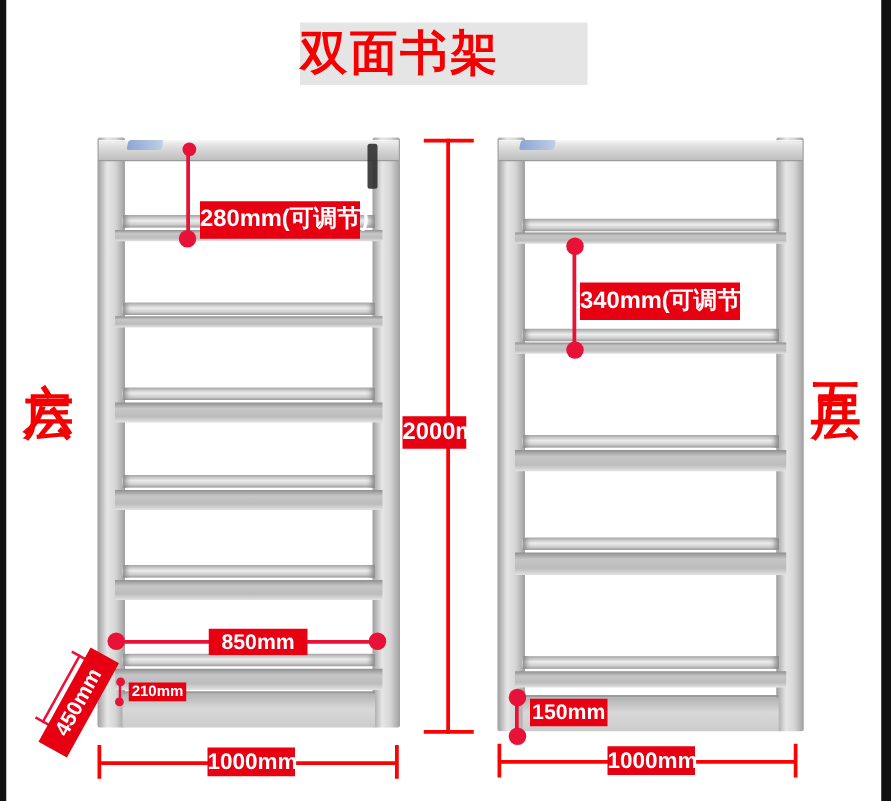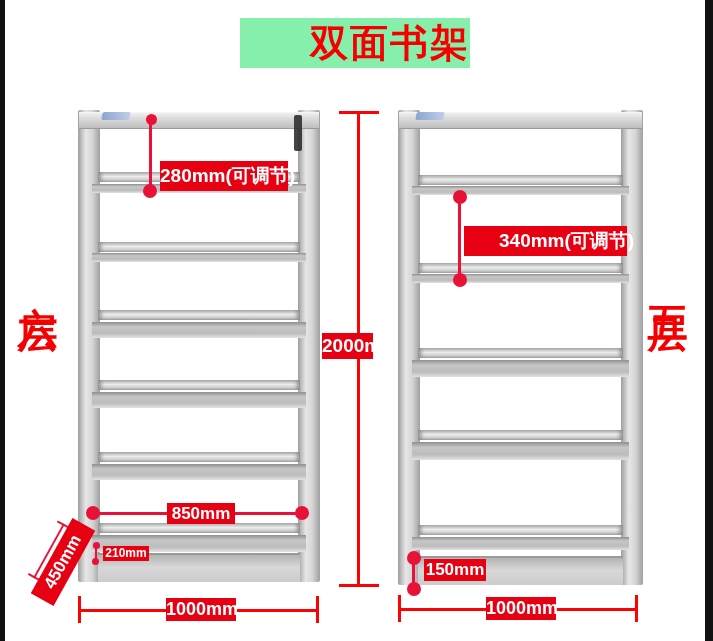--- a/index.html
+++ b/index.html
@@ -7,22 +7,22 @@
     position:relative;width:713px;height:641px;background:#ffffff;
     overflow:hidden;font-family:"Liberation Sans","DejaVu Sans",sans-serif;
   }
   .edge-bar{position:absolute;top:0;height:641px;background:#111;}
   .edge-bar.left{left:0;width:5px;}
   .edge-bar.right{left:705px;width:8px;}
 
   
   .banner{
     position:absolute;left:240px;top:18px;width:230px;height:50px;
-    background:#86efac;color:#f40000;font-size:38px;font-weight:bold;
-    text-align:right;line-height:51px;letter-spacing:2px;
+    background:#e5e5e5;color:#f40000;font-size:38px;font-weight:bold;
+    text-align:left;line-height:51px;letter-spacing:2px;
   }
 
   
   .shelf{position:absolute;}
   .shelf .post{
     position:absolute;top:2px;bottom:0;width:22px;
     background:linear-gradient(90deg,#9e9e9e 0%,#e6e6e6 35%,#d6d6d6 65%,#9f9f9f 100%);
     border-radius:2px;
   }
   .shelf .post.left{left:0;}
@@ -135,31 +135,31 @@
   <div class="side-label" style="left:646px;top:274px;">五层</div>
 
   <div class="dot" style="left:146px;top:114px;width:11px;height:11px;"></div>
   <div class="vline" style="left:149px;top:119px;height:73px;"></div>
   <div class="dot" style="left:143px;top:184px;width:14px;height:14px;"></div>
   <div class="dim-label" style="left:160px;top:161px;width:128px;height:30px;font-size:19px;line-height:30px;">280mm(可调节)</div>
 
   <div class="dot" style="left:453px;top:190px;width:14px;height:14px;"></div>
   <div class="vline" style="left:458px;top:197px;height:83px;"></div>
   <div class="dot" style="left:453px;top:273px;width:14px;height:14px;"></div>
-  <div class="dim-label" style="left:464px;top:226px;width:128px;height:30px;font-size:19px;line-height:30px;padding-left:35px;">340mm(可调节)</div>
+  <div class="dim-label" style="left:464px;top:226px;width:128px;height:30px;font-size:19px;line-height:30px;">340mm(可调节)</div>
 
   <div class="hcap" style="left:339px;top:111px;width:40px;"></div>
   <div class="vline bright" style="left:357px;top:111px;height:476px;"></div>
   <div class="hcap" style="left:339px;top:584px;width:40px;"></div>
   <div class="dim-label" style="left:322px;top:333px;width:51px;height:26px;font-size:19px;line-height:26px;">2000mm</div>
 
   <div class="hline" style="left:93px;top:512px;width:210px;background:#e81239;"></div>
   <div class="dot" style="left:86px;top:506px;width:14px;height:14px;"></div>
   <div class="dot" style="left:295px;top:506px;width:14px;height:14px;"></div>
-  <div class="dim-label" style="left:167px;top:503px;width:68px;height:21px;font-size:17px;line-height:21px;">850mm</div>
+  <div class="dim-label" style="left:167px;top:503px;width:79px;height:21px;font-size:17px;line-height:21px;">850mm</div>
 
   <div class="dot" style="left:93px;top:542px;width:7px;height:7px;"></div>
   <div class="vline" style="left:95px;top:545px;height:16px;width:2px;"></div>
   <div class="dot" style="left:92px;top:558px;width:7px;height:7px;"></div>
   <div class="dim-label" style="left:103px;top:546px;width:46px;height:15px;font-size:12px;line-height:15px;">210mm</div>
 
   <div class="diag-line" style="left:18px;top:544px;width:62px;height:14px;">
     <div class="mid"></div>
       <div class="tick a"></div>
       <div class="tick b"></div>

